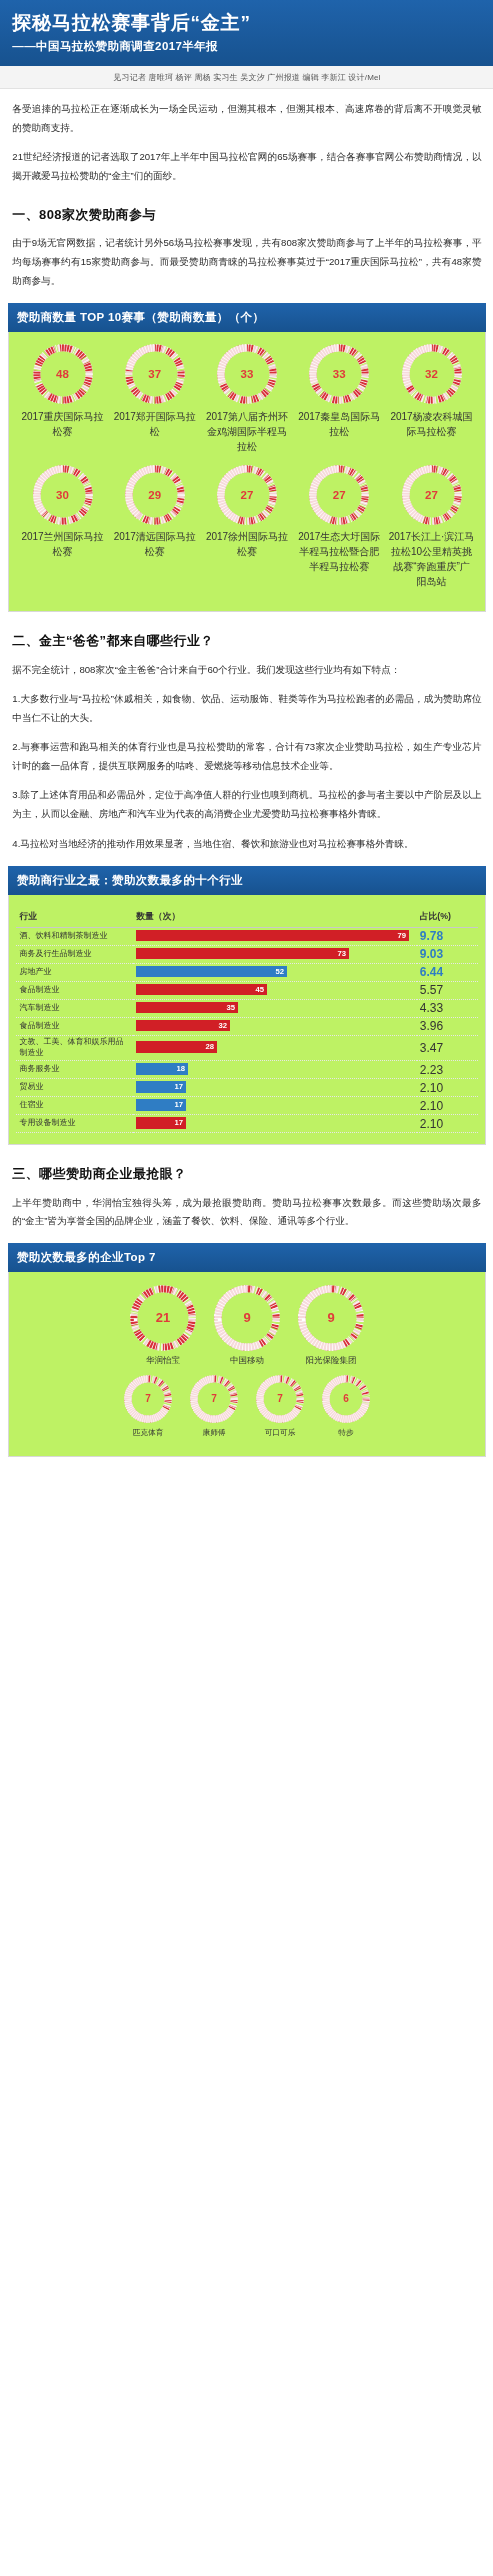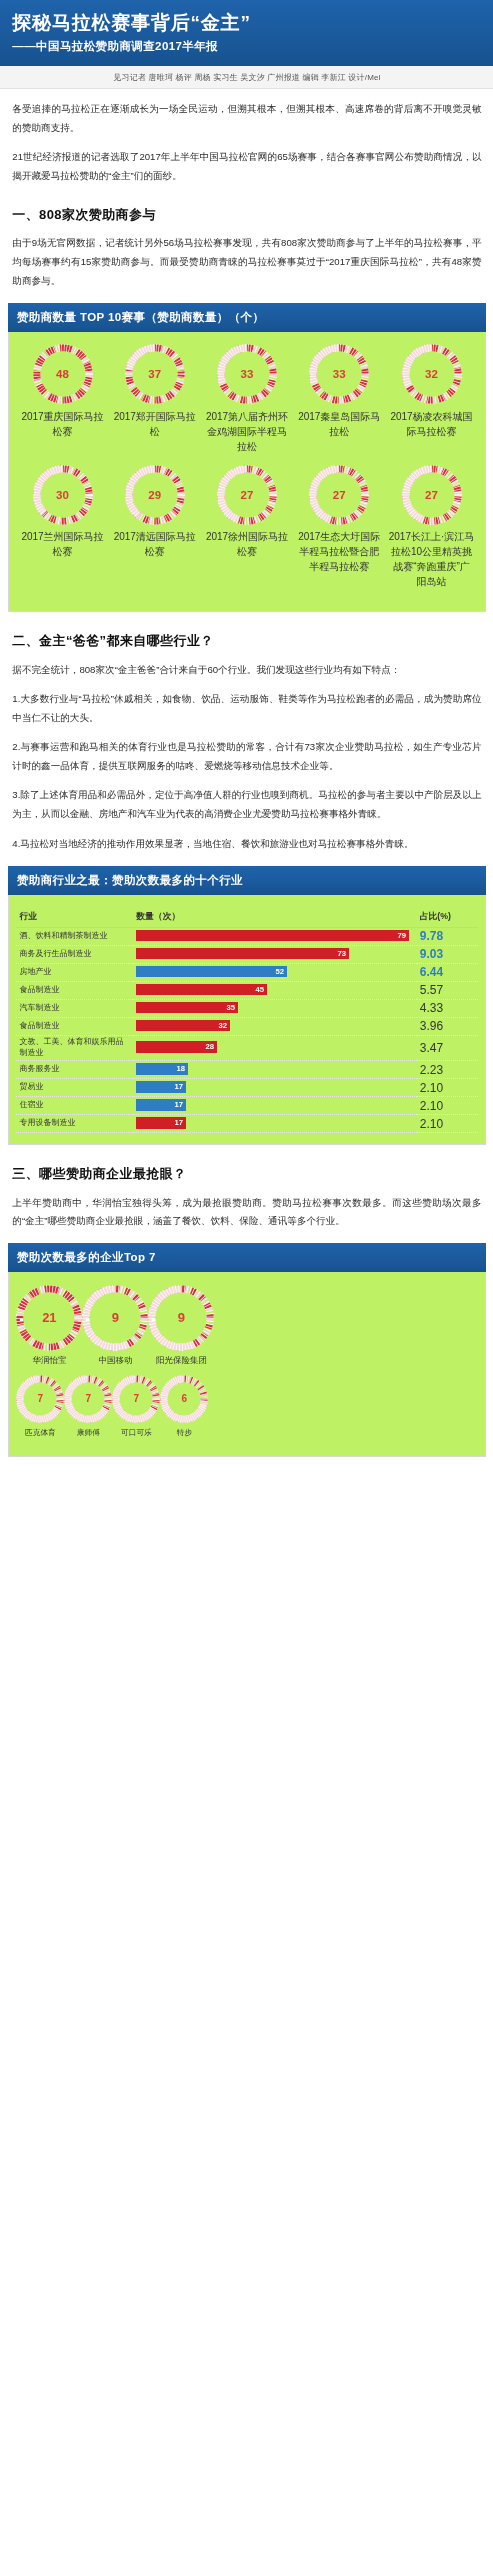--- a/index.html
+++ b/index.html
@@ -138,22 +138,23 @@
     font-size: 7.7px;
     color: #fff;
     font-weight: bold;
   }
   td.pct { font-size: 12px; color: #333; margin-top: 18px; }
   td.pct.big { color: #2f7dc4; font-weight: bold; }
 
   
   .company-row {
     display: flex;
-    justify-content: flex-start;
+    justify-content: center;
     margin-bottom: 7.7px;
+    gap: 18px;
   }
   .company-cell { text-align: center; }
   .company-cell .donut { width: 66px; height: 66px; }
   .company-cell .donut .val { font-size: 13px; }
   .company-label { font-size: 8.5px; color: #333; margin-top: 1.5px; }
   .company-row.small .donut { width: 48px; height: 48px; }
   .company-row.small .donut .val { font-size: 10px; }
   .company-row.small .company-label { font-size: 7.7px; }
 
   .footer-space { height: 15.4px; }
@@ -450,21 +451,21 @@
               <td class="pct">2.10</td>
             </tr>
           </tbody>
       </table>
     </div>
   </div>
 
   <div class="content">
 
     <h3 class="section">三、哪些赞助商企业最抢眼？</h3>
-    <p class="para">上半年赞助商中，华润怡宝独得头筹，成为最抢眼赞助商。赞助马拉松赛事次数最多。而这些赞助场次最多的“金主”哪些赞助商企业最抢眼，涵盖了餐饮、饮料、保险、通讯等多个行业。</p>
+    <p class="para">上半年赞助商中，华润怡宝独得头筹，成为最抢眼赞助商。赞助马拉松赛事次数最多。而这些赞助场次最多的“金主”皆为享誉全国的品牌企业，涵盖了餐饮、饮料、保险、通讯等多个行业。</p>
   </div>
 
   <div style="padding:0 7.7px;">
     <div class="bluebar">赞助次数最多的企业Top 7</div>
     <div class="panel">
       <div class="company-row" id="companyRowTop">
           <div class="company-cell">
             <div class="donut" style="width: 66px; height: 66px;">
               <svg width="66" height="66" viewBox="0 0 86 86">
                 <circle cx="43" cy="43" r="38" fill="none" stroke="#f2d2d4" stroke-width="9" stroke-dasharray="5 3"></circle>

